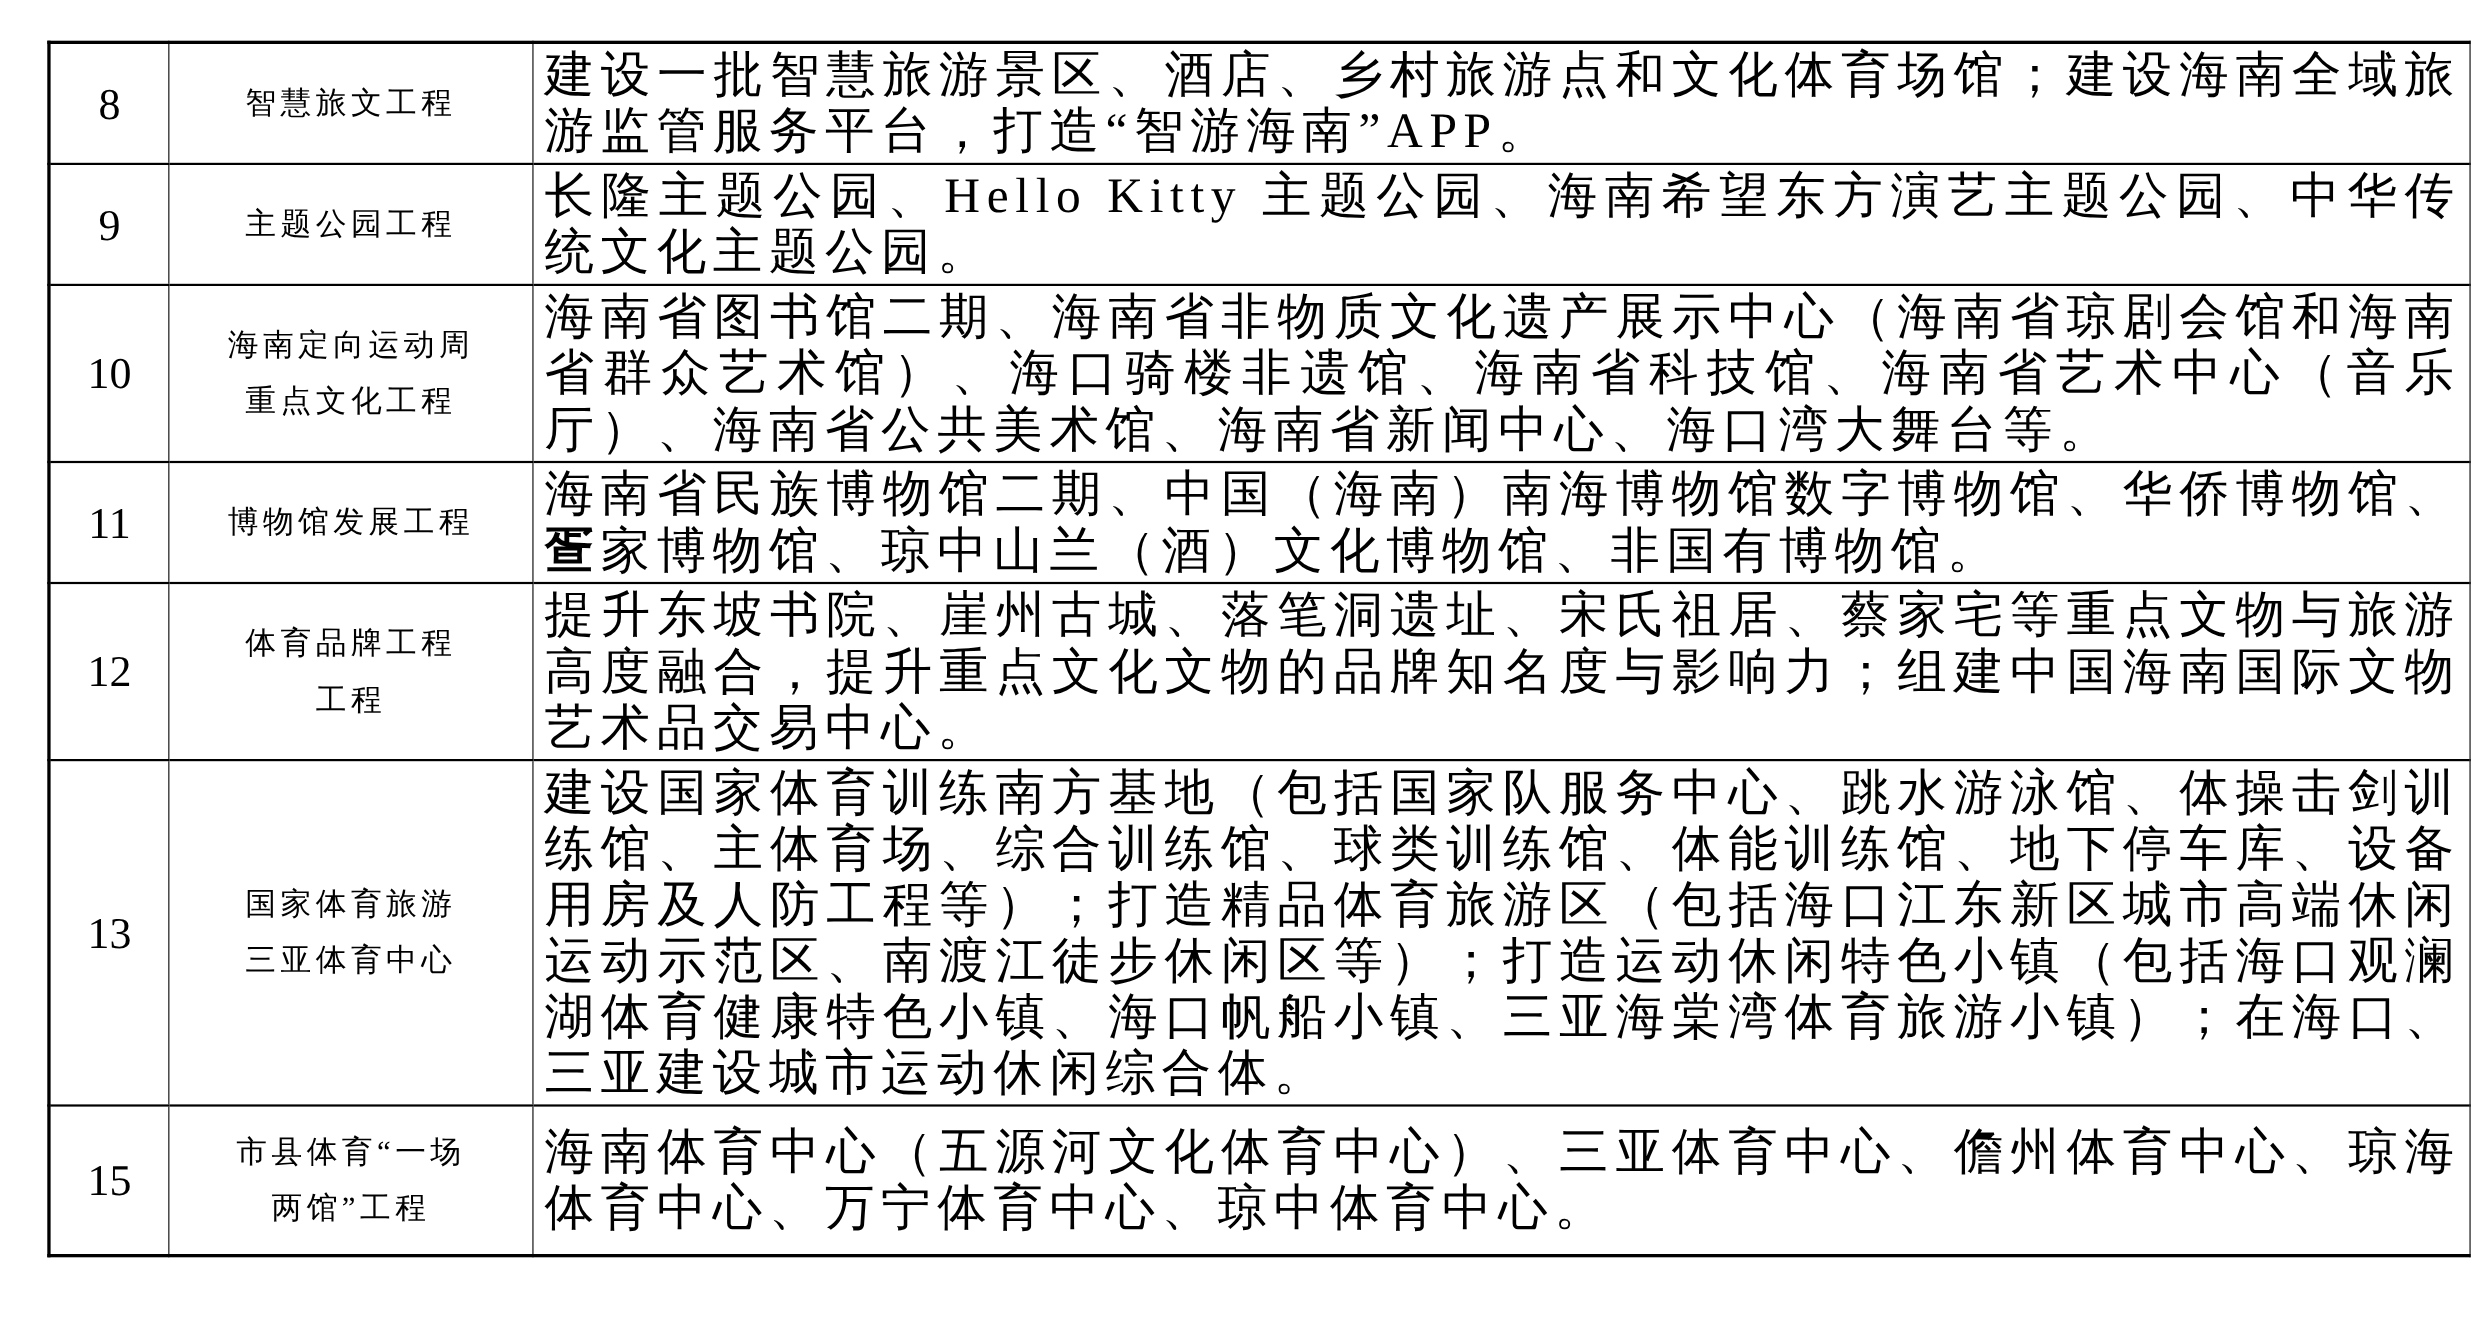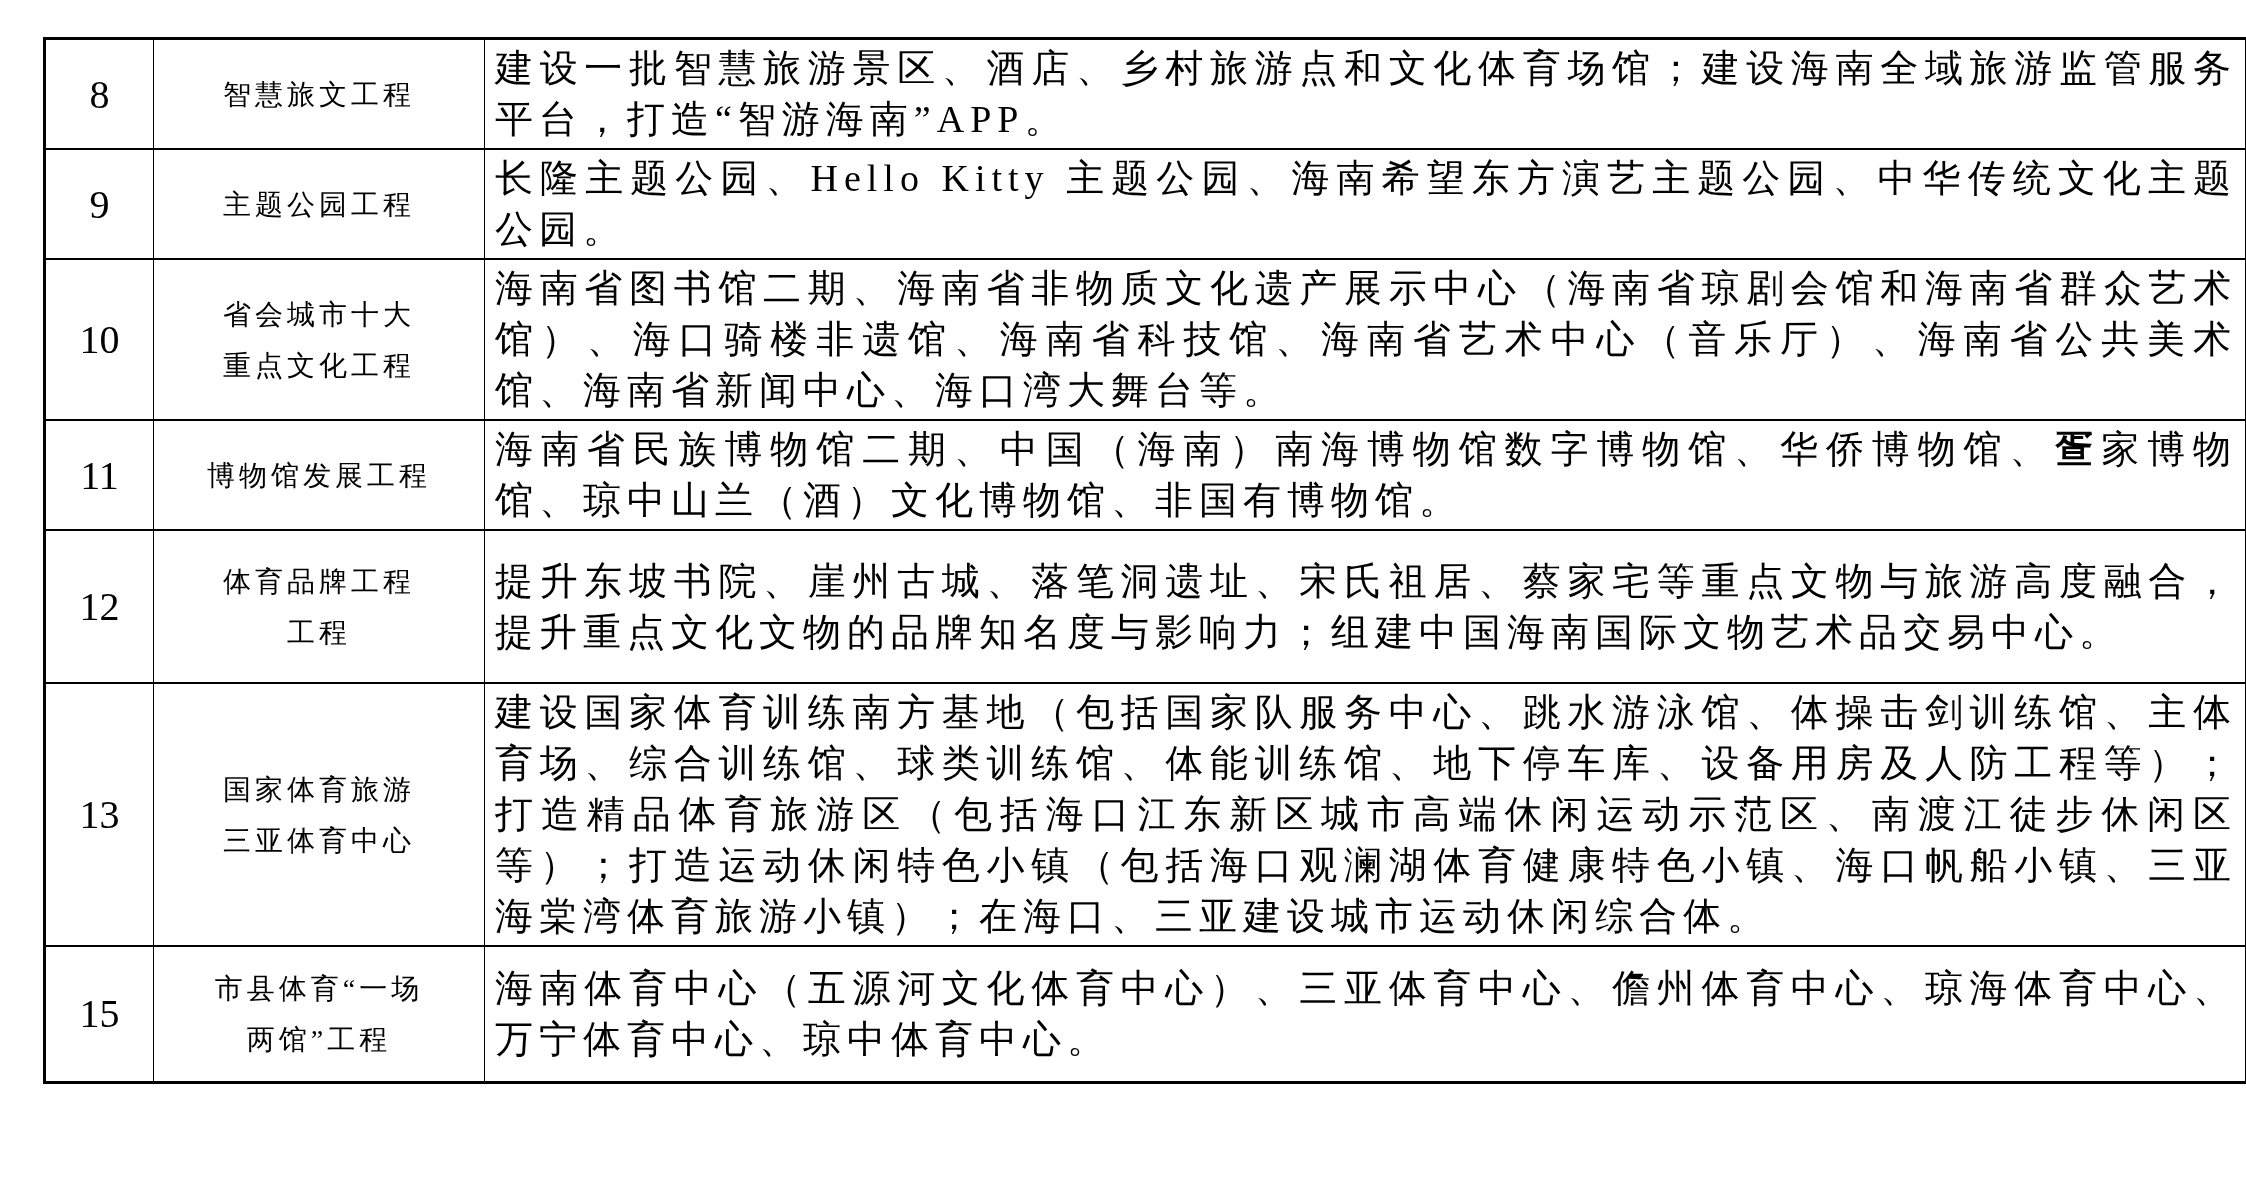--- a/index.html
+++ b/index.html
@@ -42,21 +42,21 @@
     width: 322px;
     text-align: center;
     font-size: 28px;
     line-height: 51px;
     letter-spacing: 4px;
     white-space: pre-line;
     padding: 2px 4px;
   }
   td.desc-cell {
     width: 1742px;
-    font-size: 38px;
+    font-size: 45px;
     line-height: 51px;
     letter-spacing: 6px;
     text-align: justify;
     text-align-last: left;
     padding: 3px 8px 3px 10px;
   }
   tr:nth-child(1) { height: 109px; }
   tr:nth-child(2) { height: 107px; }
   tr:nth-child(3) { height: 152px; }
   tr:nth-child(4) { height: 105px; }
@@ -76,21 +76,21 @@
         <td class="name-cell">智慧旅文工程</td>
         <td class="desc-cell">建设一批智慧旅游景区、酒店、乡村旅游点和文化体育场馆；建设海南全域旅游监管服务平台，打造“智游海南”APP。</td>
       </tr>
       <tr>
         <td class="num-cell">9</td>
         <td class="name-cell">主题公园工程</td>
         <td class="desc-cell">长隆主题公园、Hello Kitty 主题公园、海南希望东方演艺主题公园、中华传统文化主题公园。</td>
       </tr>
       <tr>
         <td class="num-cell">10</td>
-        <td class="name-cell">省会城市十大
+        <td class="name-cell">海南定向运动周
 重点文化工程</td>
         <td class="desc-cell">海南省图书馆二期、海南省非物质文化遗产展示中心（海南省琼剧会馆和海南省群众艺术馆）、海口骑楼非遗馆、海南省科技馆、海南省艺术中心（音乐厅）、海南省公共美术馆、海南省新闻中心、海口湾大舞台等。</td>
       </tr>
       <tr>
         <td class="num-cell">11</td>
         <td class="name-cell">博物馆发展工程</td>
         <td class="desc-cell">海南省民族博物馆二期、中国（海南）南海博物馆数字博物馆、华侨博物馆、<b>疍</b>家博物馆、琼中山兰（酒）文化博物馆、非国有博物馆。</td>
       </tr>
       <tr>
         <td class="num-cell">12</td>

